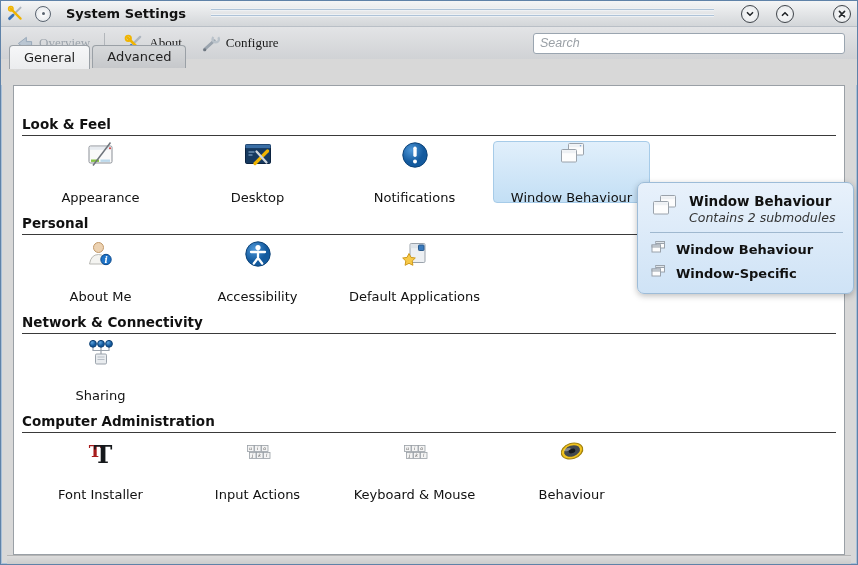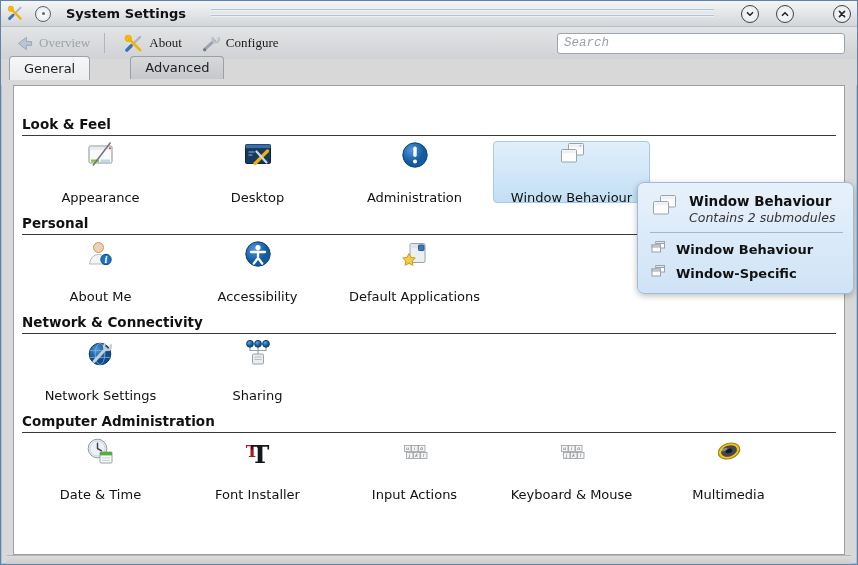--- a/index.html
+++ b/index.html
@@ -48,30 +48,30 @@
     height:32px; flex:0 0 32px;
     background:linear-gradient(#e3e4e6,#d0d2d5);
     display:flex; align-items:center; padding:0 8px; gap:6px;
   }
   .tool-btn { display:flex; align-items:center; gap:5px; padding:3px 6px; border-radius:3px;font-family:Liberation Serif, serif; }
   .tool-btn .lbl { font-size:13px; }
   .tool-btn.disabled .lbl { color:#9ba3ab; }
   .tb-sep { width:1px; height:20px; background:#b2b6bb; margin:0 6px 0 2px; }
   .search-wrap { margin-left:auto; margin-right:4px; }
   .search-input {
-    width:288px; height:21px; border:1px solid #9aa5b0; border-radius:3px;
+    width:312px; height:21px; border:1px solid #9aa5b0; border-radius:3px;
     background:#fff; padding:0 6px; font-size:12.5px; color:#333;
-    font-family:Liberation Mono, monospace;
+    font-family:Liberation Sans, sans-serif;
   }
   .search-input::placeholder { color:#9aa0a6; font-style:italic; }
 
   
   .tabbar {
     height:26px; flex:0 0 26px; background:#d8d8d8;
-    display:flex; align-items:flex-end; padding:0 0 6px 8px; position:relative; z-index:2;gap:38px;
+    display:flex; align-items:flex-end; padding:0 0 17px 8px; position:relative; z-index:2;
   }
   .tab {
     padding:3px 14px 4px; font-size:13px;
     border:1px solid #9aa0a6; border-bottom:none;
     border-radius:4px 4px 0 0; margin-right:2px;
     background:linear-gradient(#d6d8da,#c6c8cb); color:#222; position:relative;
   }
   .tab.active {
     background:linear-gradient(#f6f7f8,#ebecee);
     padding-top:4px; top:1px; z-index:3;
@@ -227,21 +227,21 @@
                 <radialGradient id="gnot" cx="0.35" cy="0.3">
                   <stop offset="0" stop-color="#4e97d8"></stop>
                   <stop offset="1" stop-color="#135a9e"></stop>
                 </radialGradient>
               </defs>
             <circle cx="16" cy="16" r="12.2" fill="url(#gnot)" stroke="#0d4378"></circle>
             <rect x="14.3" y="7.5" width="3.4" height="10.5" rx="1.7" fill="#fff"></rect>
             <circle cx="16" cy="22.6" r="2" fill="#fff"></circle>
           </svg>
         </span>
-        <span class="mlabel">Administration</span>
+        <span class="mlabel">Notifications</span>
       </div>
       <div class="module selected">
         <span class="micon">
           <svg width="32" height="32" viewBox="0 0 32 32">
             <rect x="12.5" y="4.5" width="15" height="11.5" rx="1" fill="#fdfdfd" stroke="#9aa2ab"></rect>
             <rect x="13.2" y="5.2" width="13.6" height="3" fill="#eef1f4"></rect>
             <circle cx="24.5" cy="6.7" r="0.8" fill="#7aa7d4"></circle>
             <rect x="5.5" y="10.5" width="15" height="12.5" rx="1" fill="#fdfdfd" stroke="#9aa2ab"></rect>
             <rect x="6.2" y="11.2" width="13.6" height="3" fill="#eef1f4"></rect>
           </svg>
@@ -287,38 +287,20 @@
             <rect x="19.5" y="7" width="5.5" height="5.5" rx="0.8" fill="#3a7abd" stroke="#28598c"></rect>
             <path d="M10 15.5 l2 3.9 4.3.6 -3.1 3 .7 4.3 -3.9-2 -3.9 2 .7-4.3 -3.1-3 4.3-.6 z" fill="#f7c948" stroke="#cf9a1c"></path>
           </svg>
         </span>
         <span class="mlabel">Default Applications</span>
       </div>
     </div>
 
     <div class="section-header">Network &amp; Connectivity</div>
     <div class="grid">
-      <div class="module">
-        <span class="micon">
-          <svg width="32" height="32" viewBox="0 0 32 32">
-            <defs>
-                <radialGradient id="gns" cx="0.35" cy="0.3">
-                  <stop offset="0" stop-color="#4e97d8"></stop>
-                  <stop offset="1" stop-color="#0f4c88"></stop>
-                </radialGradient>
-              </defs>
-            <circle cx="15" cy="17" r="10.8" fill="url(#gns)" stroke="#0b3a68"></circle>
-            <ellipse cx="15" cy="17" rx="4.8" ry="10.6" fill="none" stroke="#7db4e0" stroke-width="0.8"></ellipse>
-            <path d="M4.6 13.6h20.8M4.6 20.4h20.8" stroke="#7db4e0" stroke-width="0.8"></path>
-            <line x1="9" y1="24.5" x2="21" y2="11.5" stroke="#c6cdd5" stroke-width="3" stroke-linecap="round"></line>
-            <circle cx="22.5" cy="9.5" r="3.4" fill="none" stroke="#c6cdd5" stroke-width="2.4" stroke-dasharray="13 5.5"></circle>
-          </svg>
-        </span>
-        <span class="mlabel">Network Settings</span>
-      </div>
       <div class="module">
         <span class="micon">
           <svg width="32" height="32" viewBox="0 0 32 32">
             <defs>
                 <radialGradient id="gsh" cx="0.35" cy="0.3">
                   <stop offset="0" stop-color="#5fa5de"></stop>
                   <stop offset="1" stop-color="#12589c"></stop>
                 </radialGradient>
               </defs>
             <path d="M8 10v3.5h16V10M16 10v3.5M16 13.5v3.5" fill="none" stroke="#98a1ab" stroke-width="1.2"></path>
@@ -328,33 +310,20 @@
             <rect x="10.5" y="17" width="11" height="10" rx="1.2" fill="#e9ecef" stroke="#9aa2ab"></rect>
             <path d="M12.5 20h7M12.5 22.5h7" stroke="#b7bec6" stroke-width="1"></path>
           </svg>
         </span>
         <span class="mlabel">Sharing</span>
       </div>
     </div>
 
     <div class="section-header">Computer Administration</div>
     <div class="grid">
-      <div class="module">
-        <span class="micon">
-          <svg width="32" height="32" viewBox="0 0 32 32">
-            <circle cx="12.5" cy="12.5" r="9.3" fill="#eef2f6" stroke="#8b97a5"></circle>
-            <circle cx="12.5" cy="12.5" r="7.6" fill="none" stroke="#c3ccd6" stroke-width="0.8"></circle>
-            <path d="M12.5 12.5V7.2M12.5 12.5l4 2.3" stroke="#3d4650" stroke-width="1.5" stroke-linecap="round"></path>
-            <rect x="15" y="16" width="12" height="11" rx="1" fill="#f7f9fa" stroke="#98a1ab"></rect>
-            <rect x="15" y="16" width="12" height="3.4" fill="#54b135"></rect>
-            <path d="M17 22h8M17 24.5h8" stroke="#c6ccd3" stroke-width="0.9"></path>
-          </svg>
-        </span>
-        <span class="mlabel">Date &amp; Time</span>
-      </div>
       <div class="module">
         <span class="micon">
           <svg width="32" height="32" viewBox="0 0 32 32">
             <text x="10" y="21" font-size="17" font-weight="bold" fill="#a81c1c" text-anchor="middle" font-family="DejaVu Serif,serif">T</text>
             <text x="18" y="27" font-size="25" font-weight="bold" fill="#15181b" text-anchor="middle" font-family="DejaVu Serif,serif">T</text>
           </svg>
         </span>
         <span class="mlabel">Font Installer</span>
       </div>
       <div class="module">
@@ -407,21 +376,21 @@
         <span class="micon">
           <svg width="32" height="32" viewBox="0 0 32 32">
             <g transform="rotate(-18 16 15)">
               <ellipse cx="16" cy="15" rx="11" ry="7.6" fill="#f2c41f" stroke="#a3820e" stroke-width="1.2"></ellipse>
               <ellipse cx="16" cy="15" rx="8.2" ry="5.4" fill="#43494f"></ellipse>
               <ellipse cx="16" cy="15" rx="3.4" ry="2.2" fill="#15181b"></ellipse>
               <ellipse cx="12" cy="12.2" rx="3.4" ry="1.4" fill="#ffffff" opacity="0.35"></ellipse>
             </g>
           </svg>
         </span>
-        <span class="mlabel">Multimedia</span>
+        <span class="mlabel">Behaviour</span>
       </div>
     </div>
 
   </div>
 
   <div class="statusbar"></div>
 
   <div class="tooltip">
     <div class="tt-head">
       <span>

